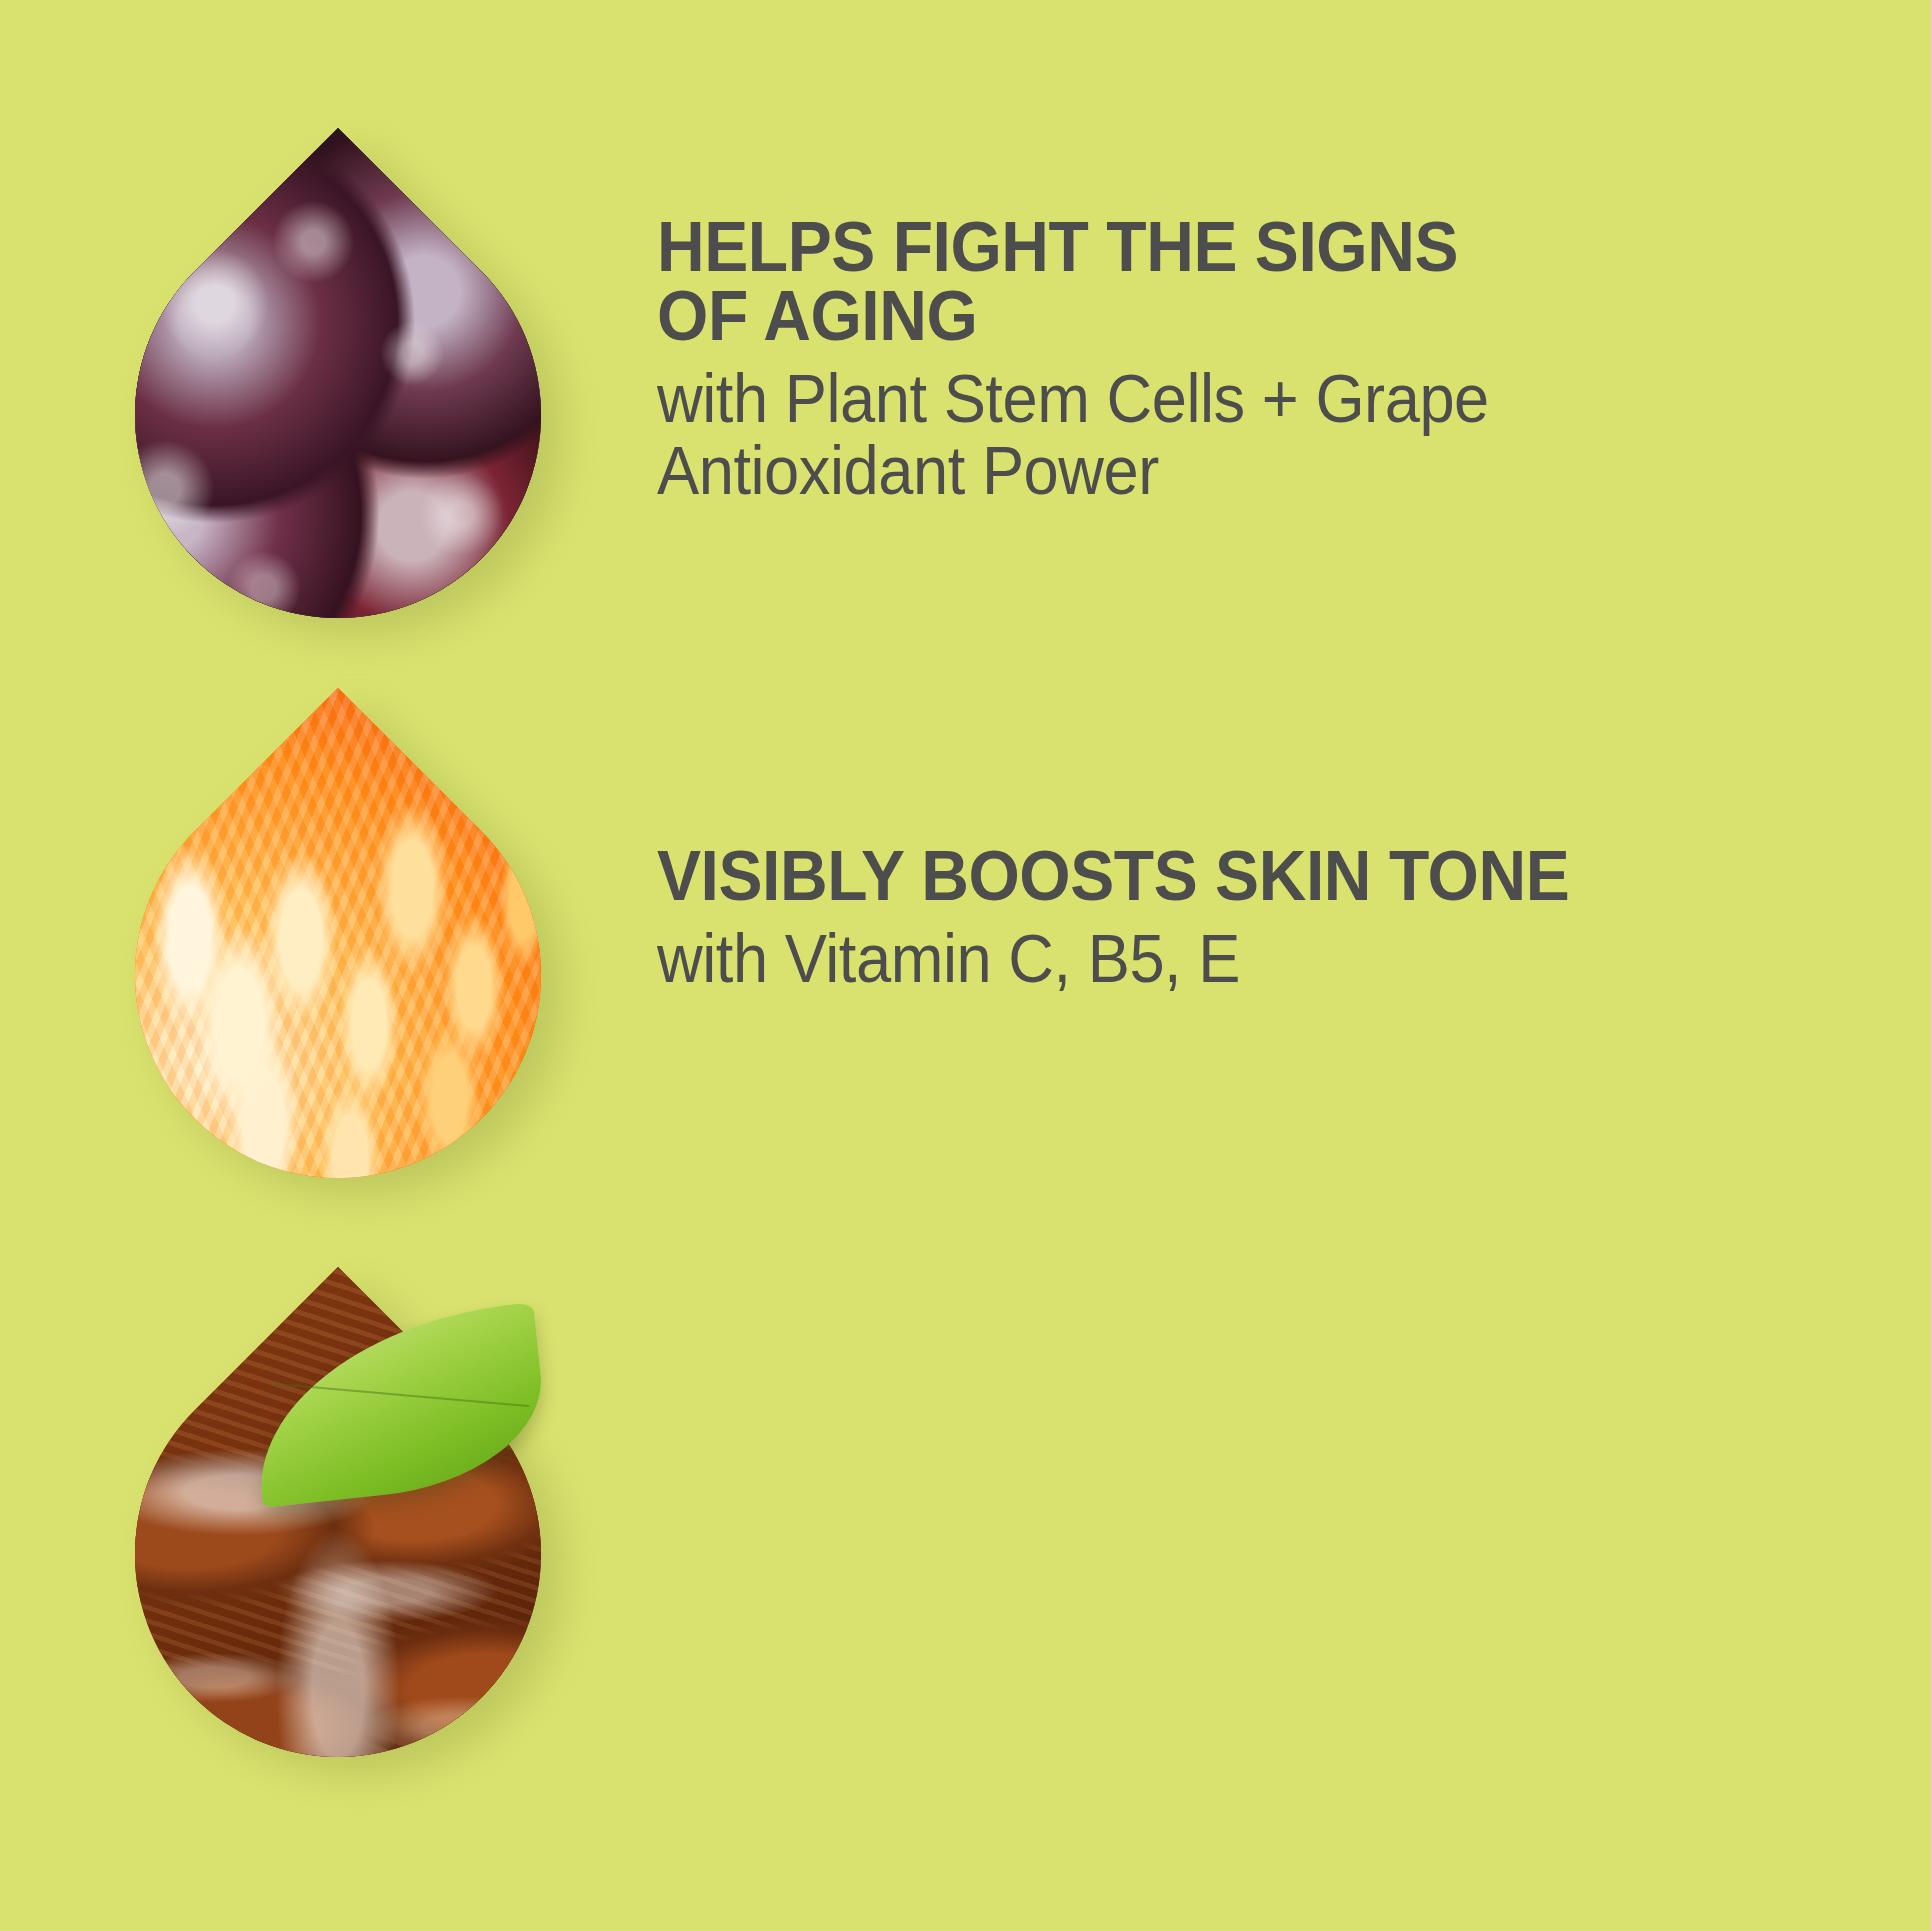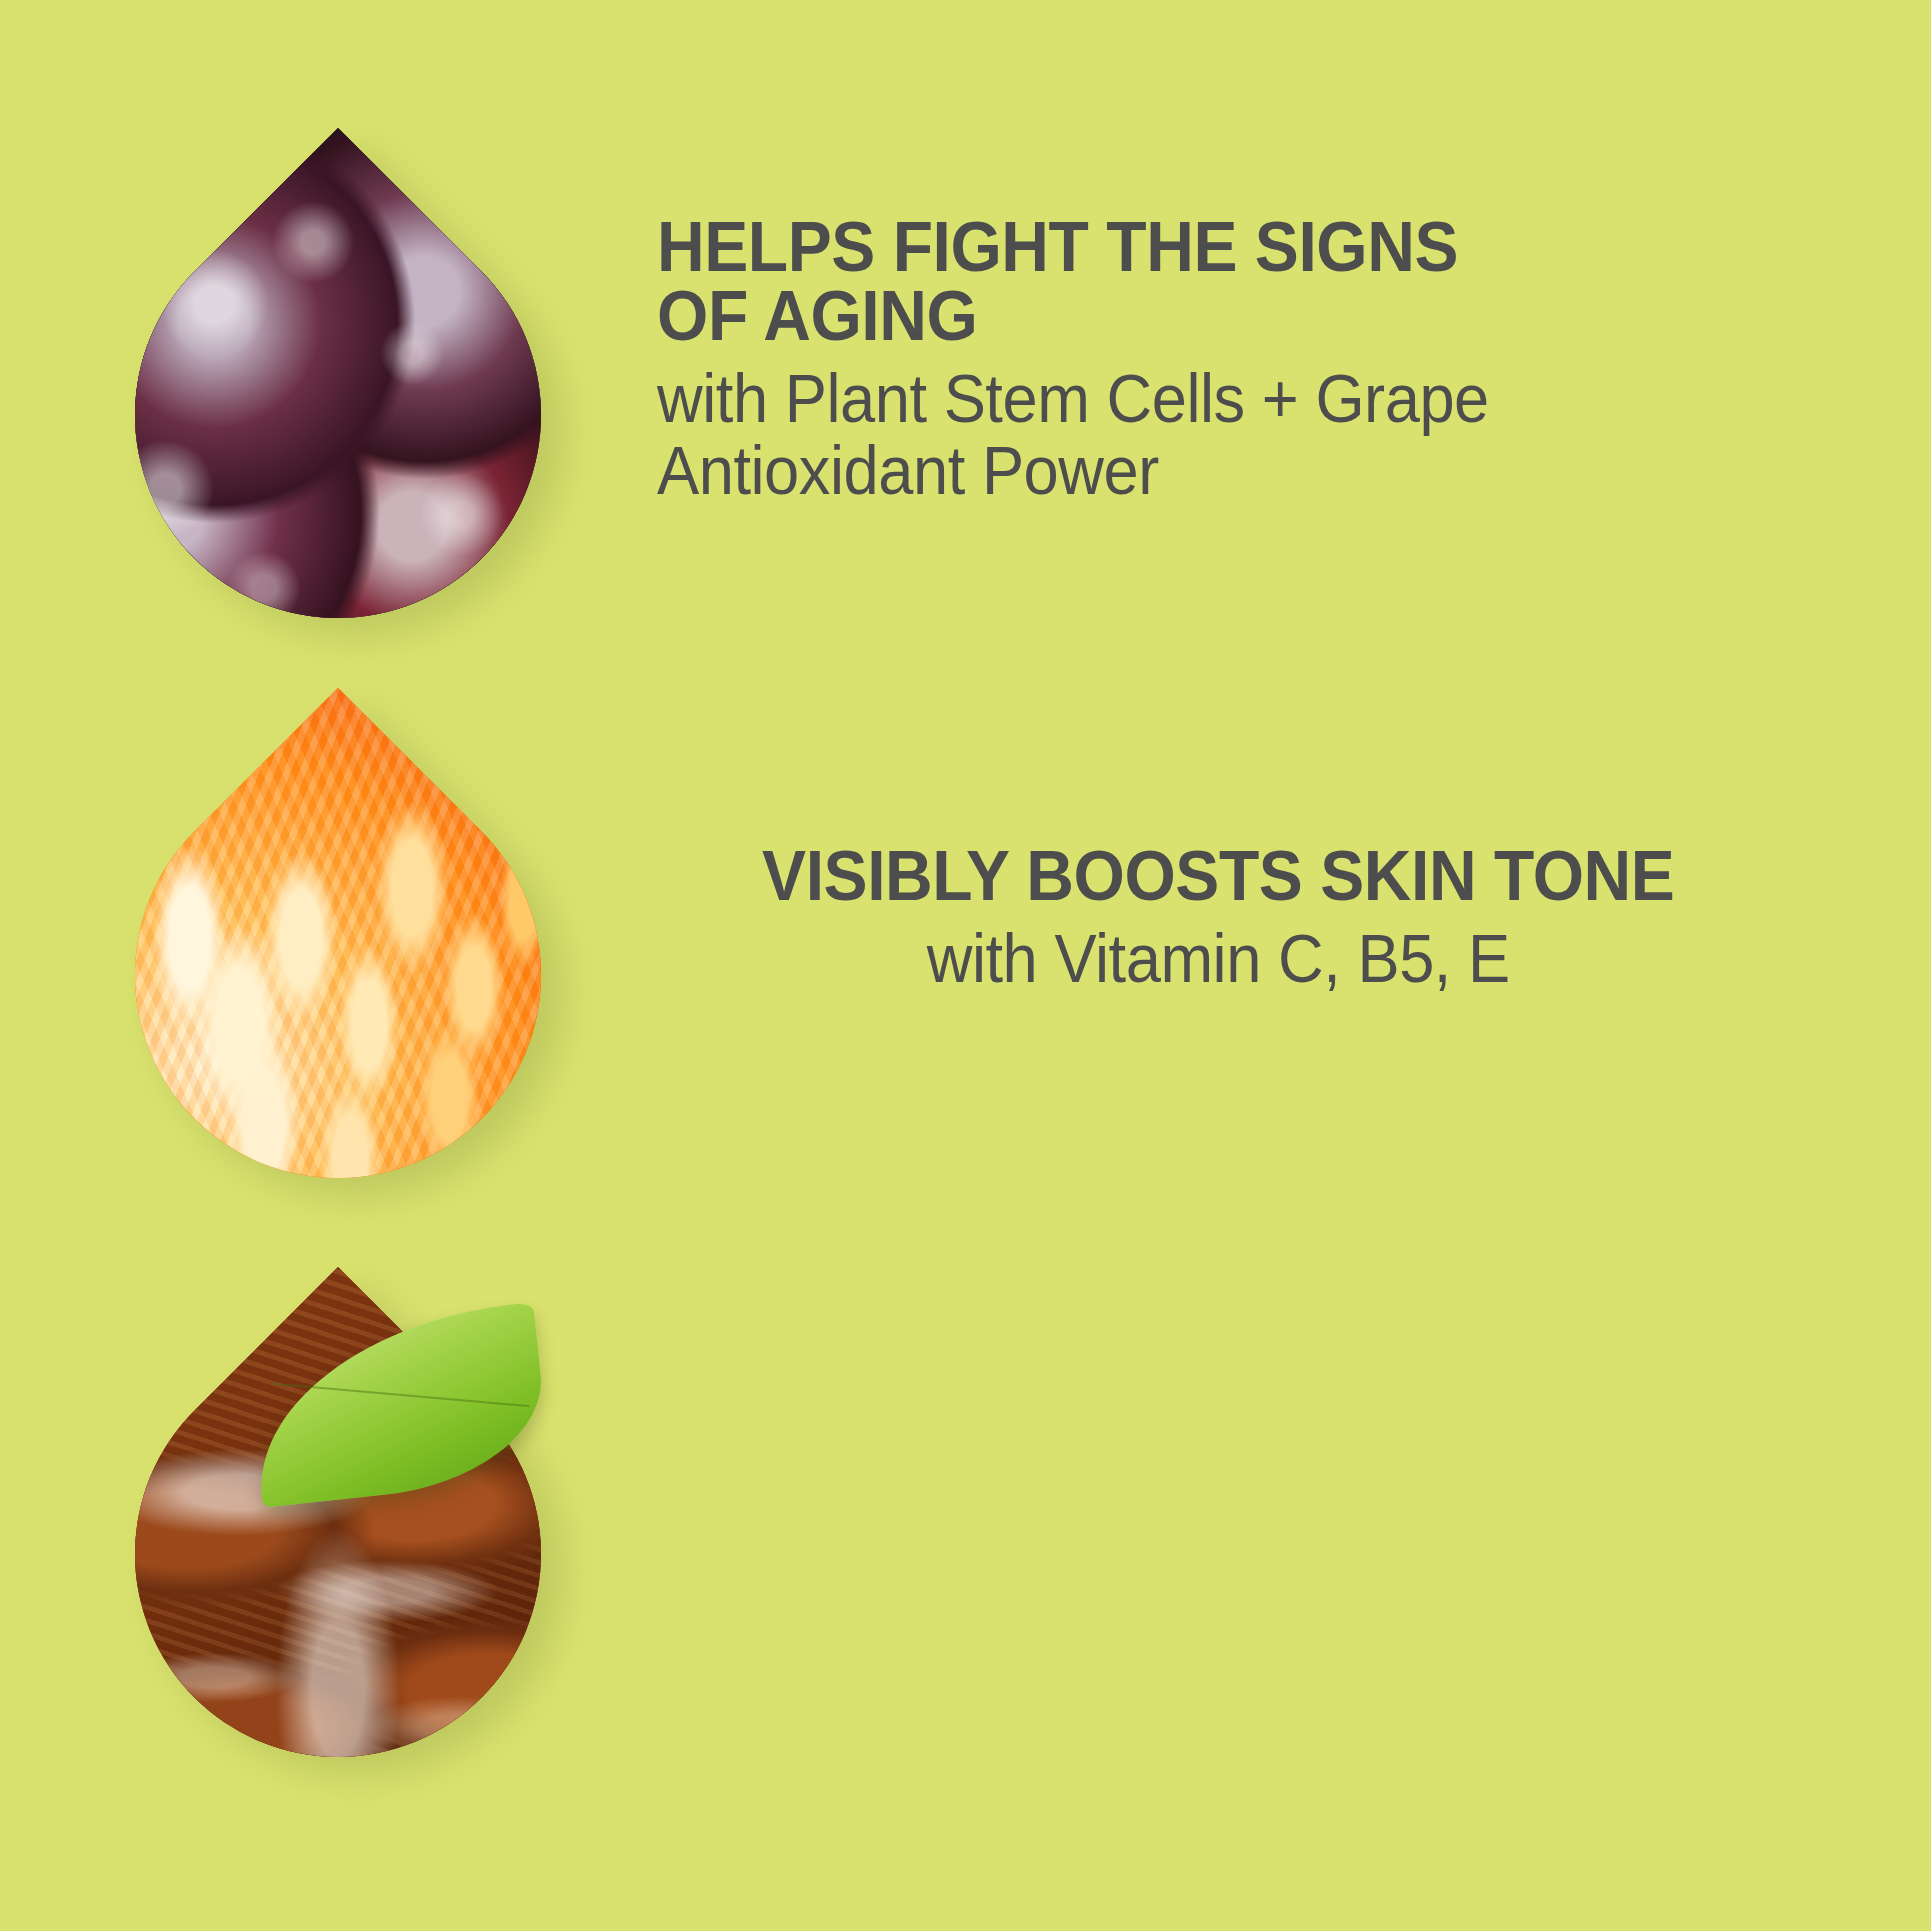--- a/index.html
+++ b/index.html
@@ -194,21 +194,21 @@
     line-height: 1.06;
     letter-spacing: -0.5px;
     color: #4D4D4D;
     margin-top: 11.6px;
     transform: scaleX(0.93);
     transform-origin: left center;
     white-space: pre-line;
   }
 
   #copy-0 { top: 97px; }
-  #copy-1 { top: 166px; text-align: center; }
+  #copy-1 { top: 166px; }
   #copy-2 { top: 153px; }
 </style>
 </head>
 <body>
 
 <div id="stage" style="background: rgb(217, 226, 110);">
 
   <div class="feature-row" id="row-0">
 
     <div class="droplet-wrap">

